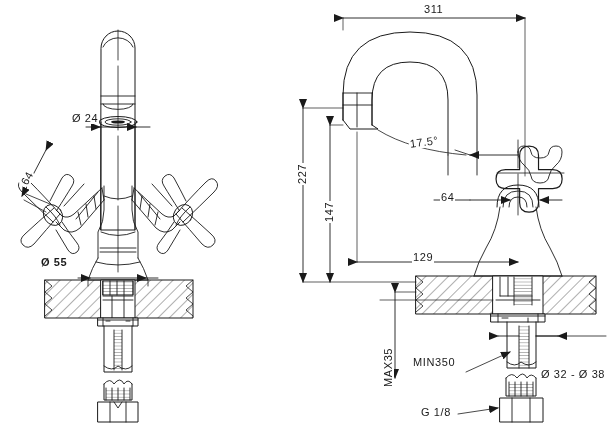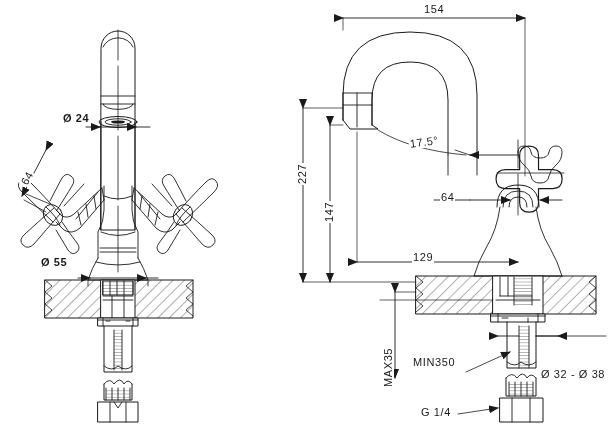--- a/index.html
+++ b/index.html
@@ -256,39 +256,39 @@
     <path d="M498,336 L519,336" stroke-width="0.9" marker-start="url(#ar)"></path>
     <path d="M558,336 L536,336" stroke-width="0.9" marker-start="url(#ar)"></path>
     <path d="M536,336 L606,336" stroke-width="0.8"></path>
 
     <path d="M458,414 L498,408" stroke-width="0.8" marker-end="url(#ar)"></path>
 
   </g>
   </g>
 </svg>
 
-<div class="dimtext" style="left:62px;top:112px;font-weight:bold;">Ø 24</div>
+<div class="dimtext" style="left:71px;top:112px;">Ø 24</div>
 
 <div class="dimtext rot-64l" style="left:18px;top:182px;">64</div>
 
 <div class="dimtext" style="left:40px;top:256px;font-weight:bold;">Ø 55</div>
 
-<div class="dimtext" style="left:423px;top:3px;">154</div>
+<div class="dimtext" style="left:423px;top:3px;">311</div>
 
 <div class="dimtext rot90" style="left:296px;top:185px;">227</div>
 
 <div class="dimtext rot90" style="left:323px;top:223px;">147</div>
 
 <div class="dimtext rot-ang" style="left:408px;top:138px;">17.5°</div>
 
 <div class="dimtext" style="left:440px;top:191px;">64</div>
 
 <div class="dimtext" style="left:412px;top:251px;">129</div>
 
 <div class="dimtext rot90" style="left:382px;top:388px;">MAX35</div>
 
 <div class="dimtext" style="left:412px;top:356px;">MIN350</div>
 
 <div class="dimtext" style="left:540px;top:322px;margin-top:46px;">Ø 32 - Ø 38</div>
 
-<div class="dimtext" style="left:420px;top:406px;">G 1/4</div>
+<div class="dimtext" style="left:420px;top:406px;">G 1/8</div>
 
 </div>
 
 </body></html>

